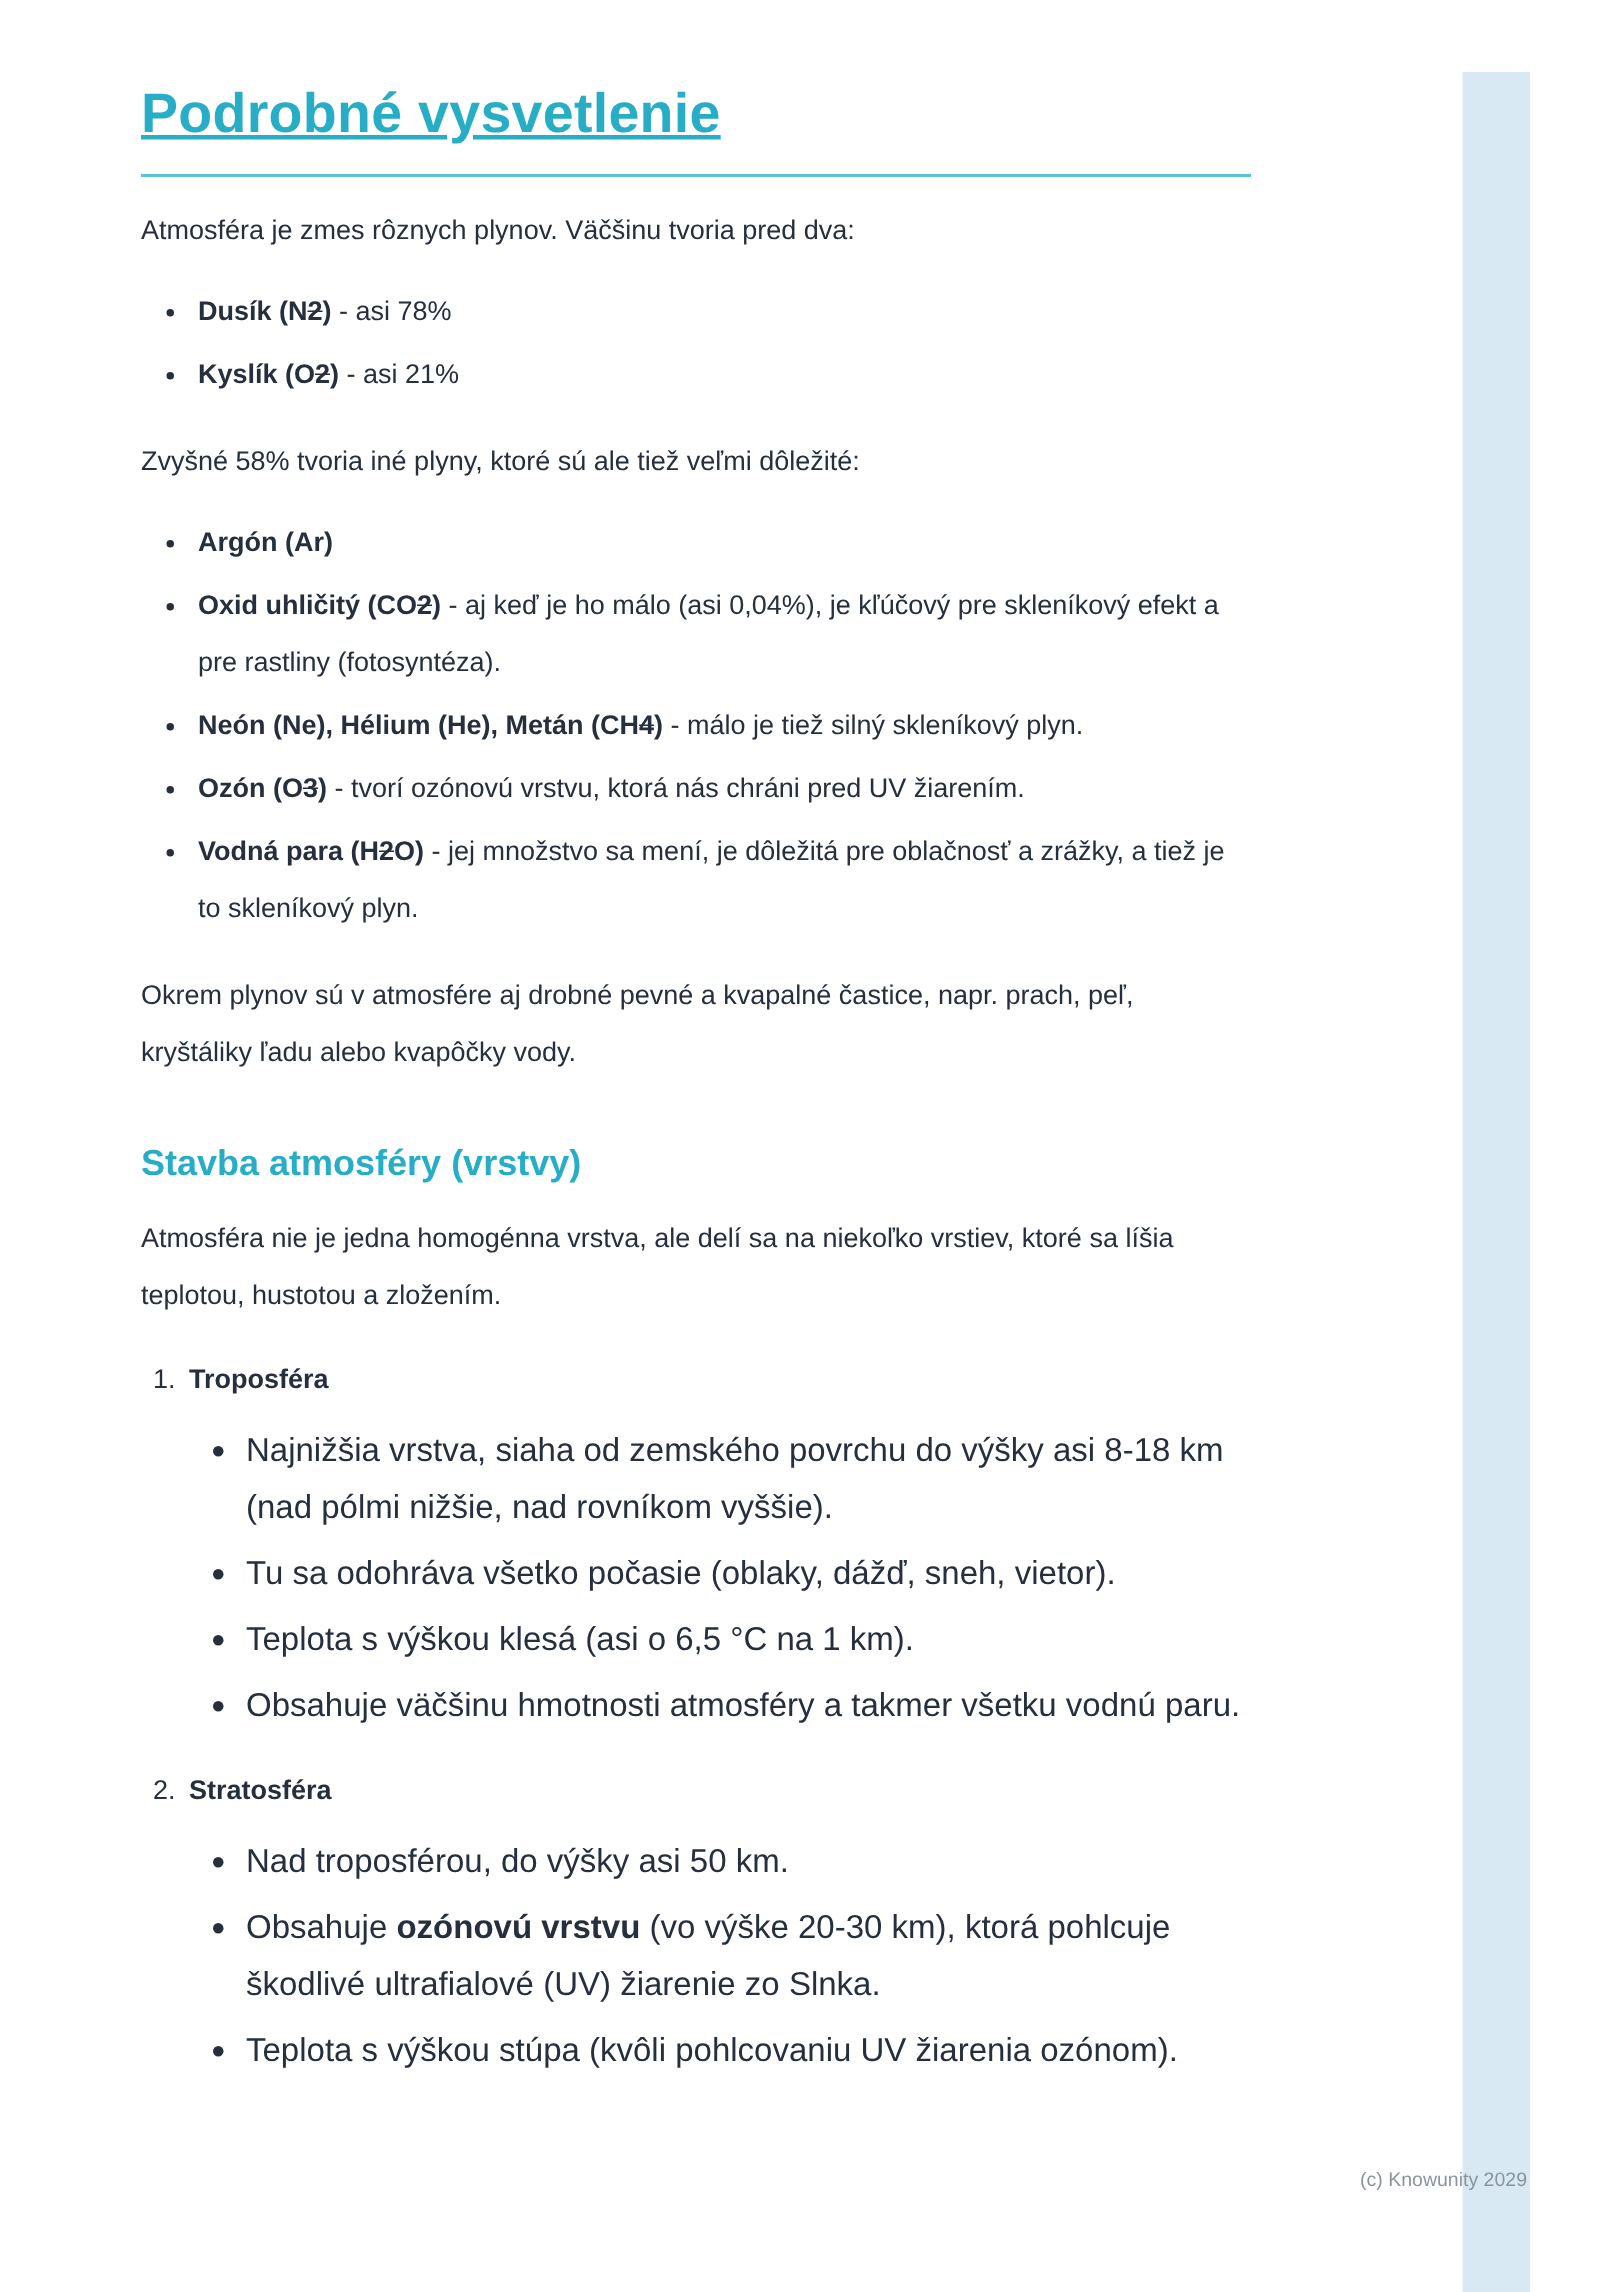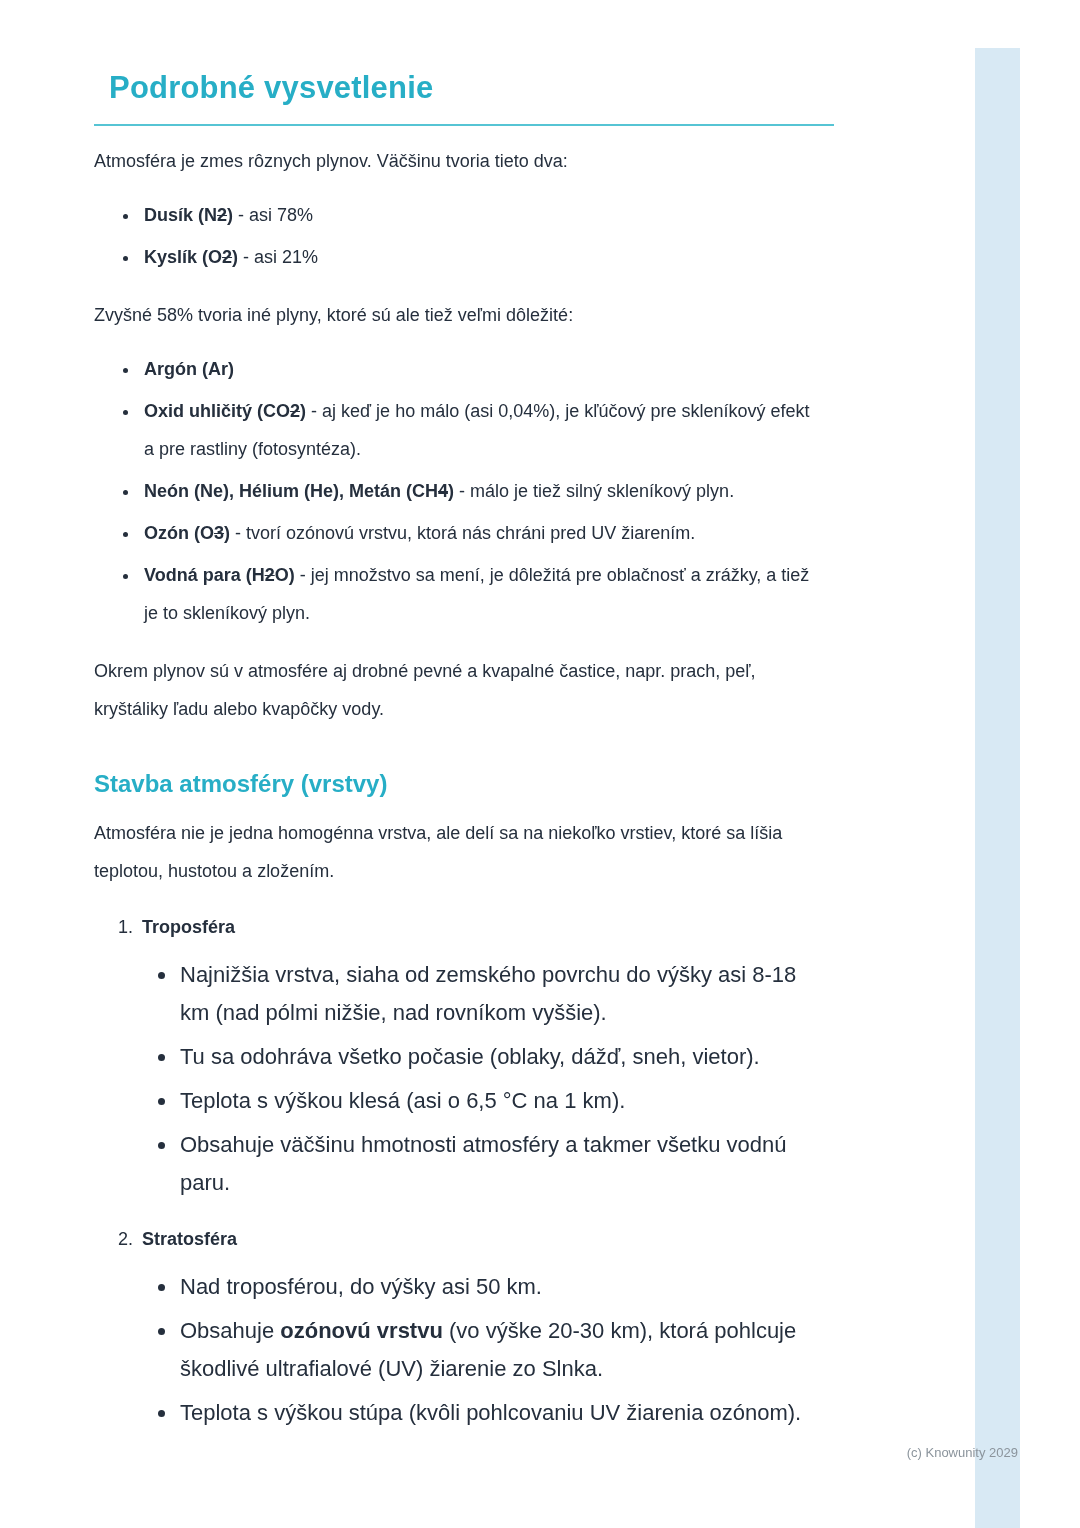--- a/index.html
+++ b/index.html
@@ -21,26 +21,27 @@
     height: 1480px;
     background: var(--strip, #d8e9f4);
   }
   .content {
     position: absolute;
     top: 54px;
     left: 94px;
     width: 740px;
   }
   h1.page-title {
-    margin: 15px;
-    font-size: 31px;
+    margin: 0;
+    font-size: 37px;
     line-height: 1.2;
     font-weight: 700;
     color: var(--accent, #27aec6);
     letter-spacing: 0.2px;
+    text-decoration: underline;
   }
   .title-divider {
     margin-top: 18px;
     height: 2px;
     background: var(--divider, #56c4d4);
   }
   h2.section-heading {
     font-size: 24px;
     font-weight: 700;
     color: var(--accent, #27aec6);
@@ -52,31 +53,31 @@
     margin: 16px 0;
   }
   ul.bullets {
     margin: 10px 0 20px;
     padding-left: 30px;
     list-style-type: disc;
   }
   ul.bullets > li {
     font-size: 18px;
     line-height: 38px;
-    margin: 4px 16px;
+    margin: 4px 4px;
     padding-left: 4px;
   }
   ol.layers {
     margin: 14px 0;
     padding-left: 28px;
     font-size: 18px;
   }
   ol.layers > li {
     line-height: 30px;
-    margin: 22px 16px;
+    margin: 22px 0;
     padding-left: 4px;
   }
   ol.layers ul.sub-bullets {
     margin: 14px 0 0;
     padding-left: 36px;
     list-style-type: disc;
   }
   ol.layers ul.sub-bullets > li {
     font-size: 22px;
     line-height: 38px;
@@ -96,21 +97,21 @@
 </style>
 </head>
 <body>
 
 <div class="page">
   <div class="side-strip"></div>
   <div class="content">
     <h1 class="page-title">Podrobné vysvetlenie</h1>
     <div class="title-divider"></div>
     <div id="sections">
-        <p class="paragraph"><span>Atmosféra je zmes rôznych plynov. Väčšinu tvoria tieto dva:</span></p>
+        <p class="paragraph"><span>Atmosféra je zmes rôznych plynov. Väčšinu tvoria pred dva:</span></p>
         <ul class="bullets">
           <li><span class="b">Dusík (N</span><span class="b st">2</span><span class="b">)</span><span> - asi 78%</span></li>
           <li><span class="b">Kyslík (O</span><span class="b st">2</span><span class="b">)</span><span> - asi 21%</span></li>
         </ul>
         <p class="paragraph"><span>Zvyšné 58% tvoria iné plyny, ktoré sú ale tiež veľmi dôležité:</span></p>
         <ul class="bullets">
           <li><span class="b">Argón (Ar)</span></li>
           <li><span class="b">Oxid uhličitý (CO</span><span class="b st">2</span><span class="b">)</span><span> - aj keď je ho málo (asi 0,04%), je kľúčový pre skleníkový efekt a pre rastliny (fotosyntéza).</span></li>
           <li><span class="b">Neón (Ne), Hélium (He), Metán (CH</span><span class="b st">4</span><span class="b">)</span><span> - málo je tiež silný skleníkový plyn.</span></li>
           <li><span class="b">Ozón (O</span><span class="b st">3</span><span class="b">)</span><span> - tvorí ozónovú vrstvu, ktorá nás chráni pred UV žiarením.</span></li>

